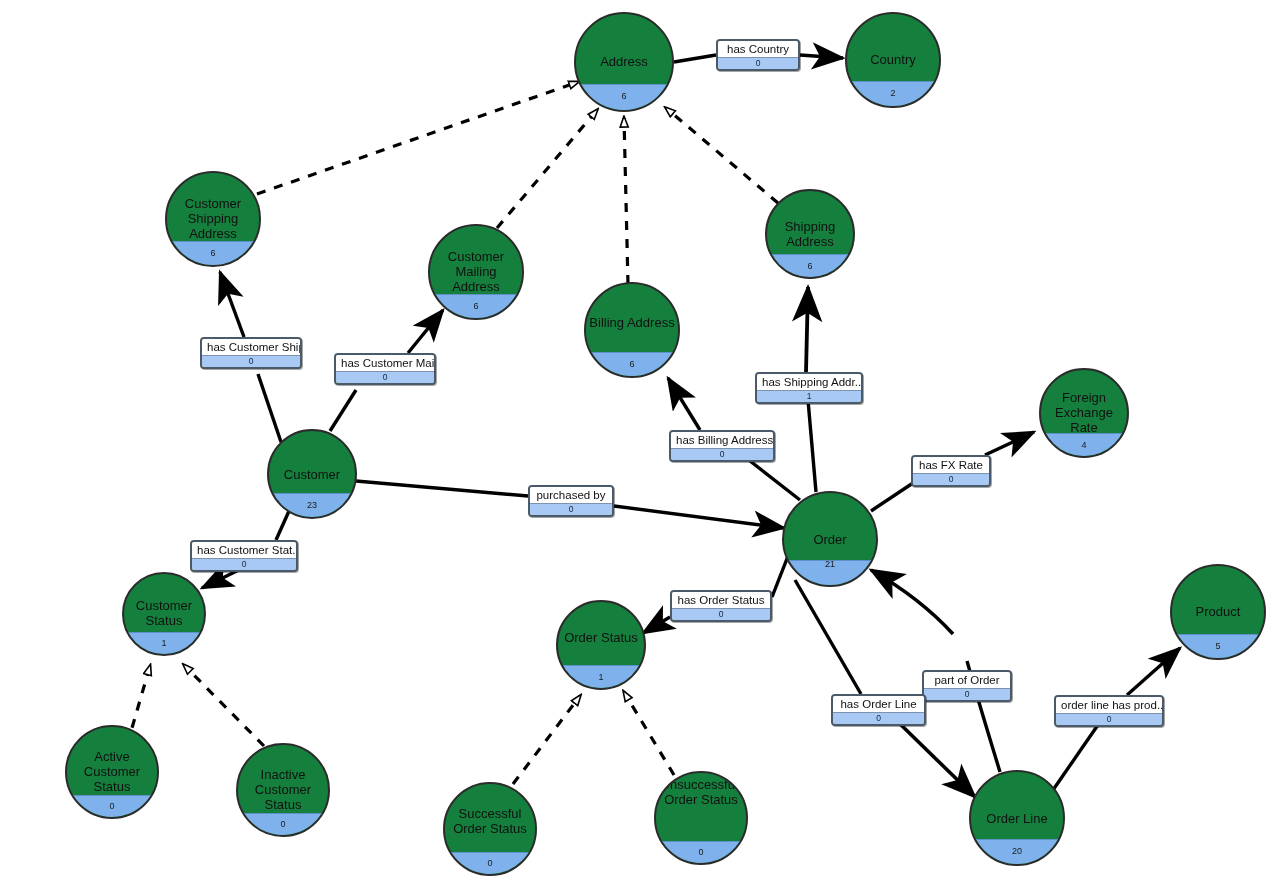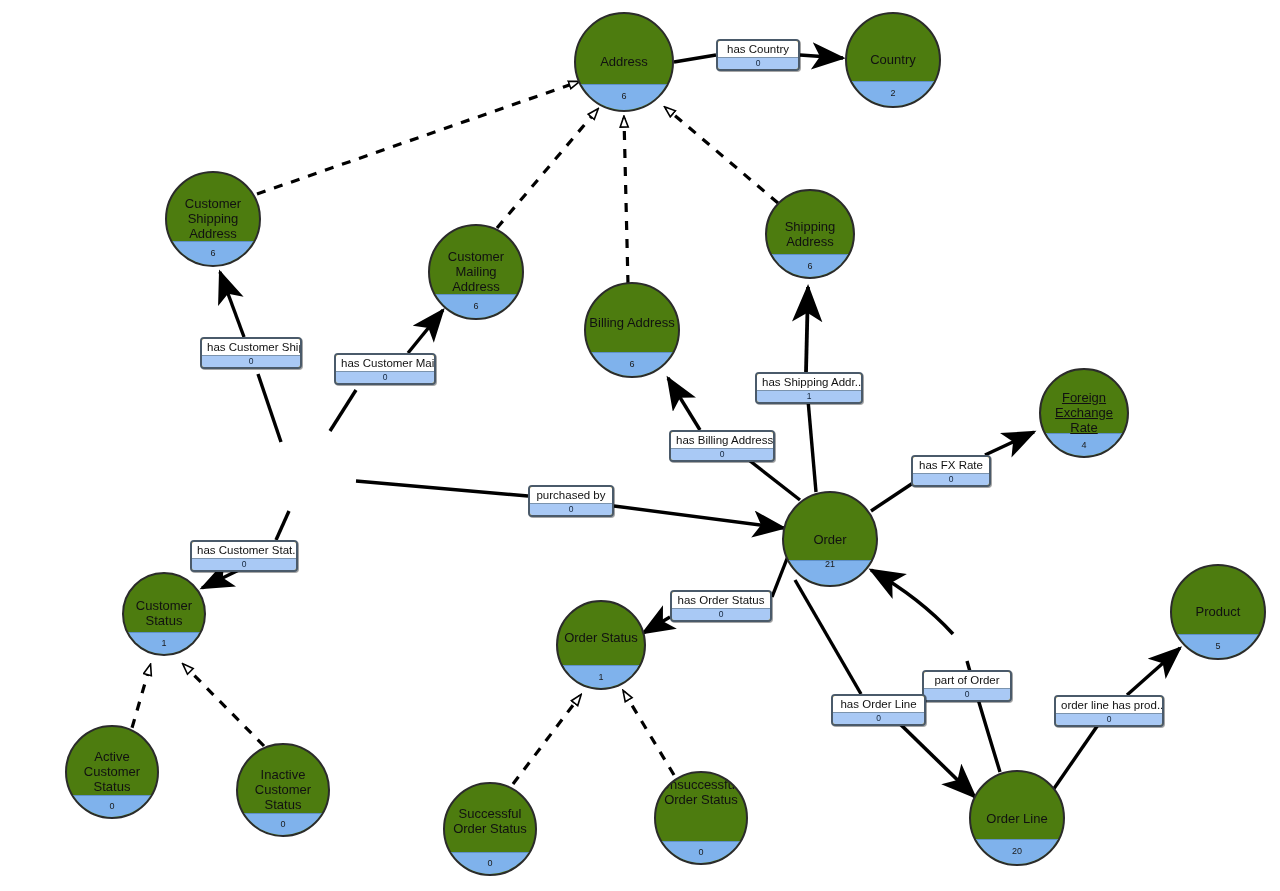--- a/index.html
+++ b/index.html
@@ -25,21 +25,21 @@
     left: 0;
     top: 0;
     width: 1280px;
     height: 891px;
   }
   .node {
     position: absolute;
     border-radius: 50%;
     box-sizing: border-box;
     border: 2px solid #2b2b2b;
-    background: #4d7c0f;
+    background: #15803d;
     overflow: hidden;
     display: flex;
     flex-direction: column;
     align-items: center;
     justify-content: flex-start;
   }
   .node .node-fillbar {
     position: absolute;
     left: 0;
     right: 0;
@@ -204,24 +204,29 @@
   </div>
 
   <div class="node" style="left:584px; top:282px; width:96px; height:96px;">
     <div class="node-fillbar" style="height:24px;"></div>
     <div class="node-label" style="margin-top:31px;">Billing Address</div>
     <div class="node-count" style="bottom:7px;">6</div>
   </div>
 
   <div class="node" style="left:1039px; top:368px; width:90px; height:90px;">
     <div class="node-fillbar" style="height:23px;"></div>
-    <div class="node-label" style="margin-top:20px;text-decoration:underline;">Foreign Exchange Rate</div>
+    <div class="node-label" style="margin-top:20px;">Foreign Exchange Rate</div>
     <div class="node-count" style="bottom:6px;">4</div>
   </div>
 
+  <div class="node" style="left:267px; top:429px; width:90px; height:90px;">
+    <div class="node-fillbar" style="height:24px;"></div>
+    <div class="node-label" style="margin-top:36px;">Customer</div>
+    <div class="node-count" style="bottom:7px;">23</div>
+  </div>
 
   <div class="node" style="left:782px; top:491px; width:96px; height:96px;">
     <div class="node-fillbar" style="height:25px;"></div>
     <div class="node-label" style="margin-top:39px;text-align:center;">Order</div>
     <div class="node-count" style="bottom:16px;">21</div>
   </div>
 
   <div class="node" style="left:122px; top:572px; width:84px; height:84px;">
     <div class="node-fillbar" style="height:22px;"></div>
     <div class="node-label" style="margin-top:24px;">Customer Status</div>

